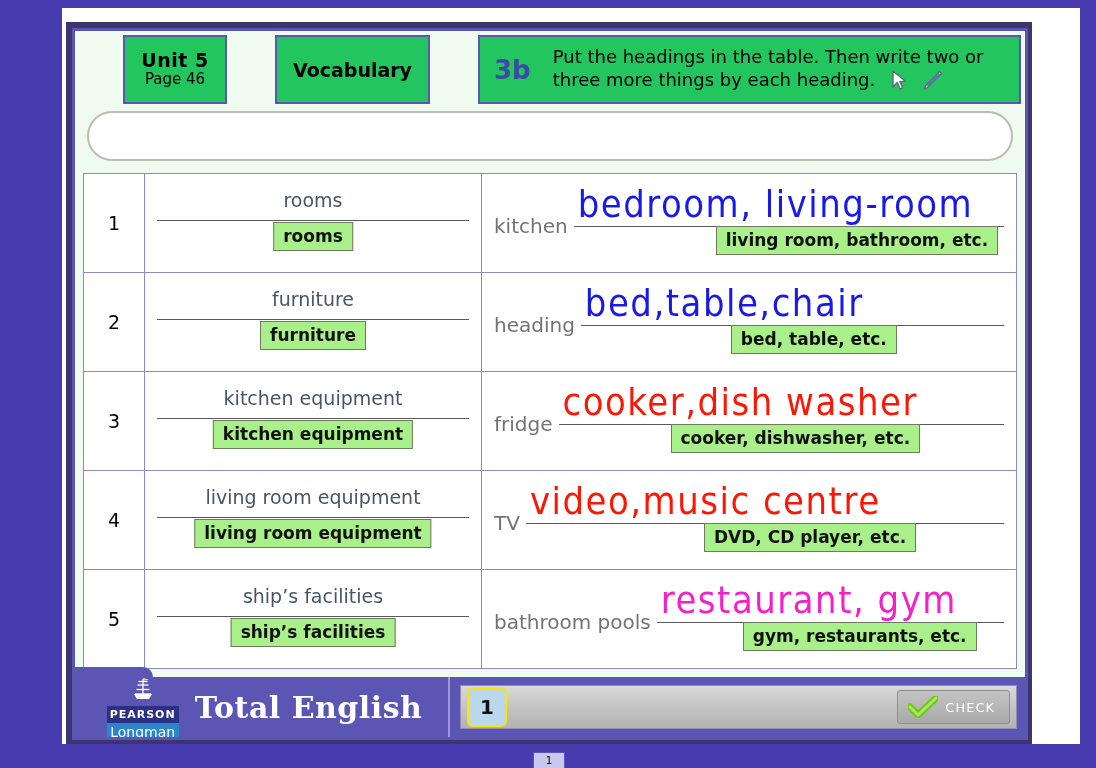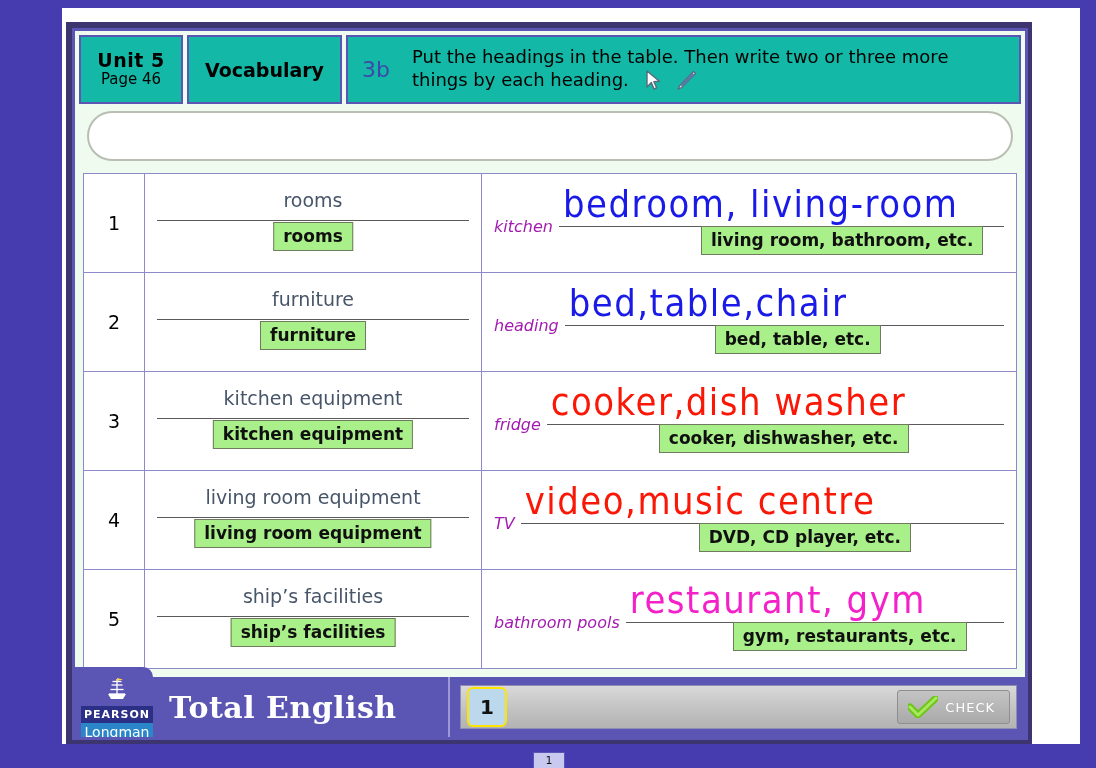--- a/index.html
+++ b/index.html
@@ -62,27 +62,28 @@
 
   
   .header {
     display: flex;
     align-items: stretch;
     height: 73px;
     padding: 4px 4px 0 4px;
     box-sizing: border-box;
   }
   .hdr-box {
-    background: #14b8a6;
+    background: #22c55e;
     border: 2px solid #5b56b3;
     box-sizing: border-box;
     display: flex;
     flex-direction: column;
     align-items: center;
     justify-content: center;
+    margin-left: 44px;
   }
   .hdr-unit {
     width: 104px;
     margin-right: 4px;
   }
   .hdr-unit .unit-title {
     font-weight: bold;
     font-size: 19px;
     color: #000;
     letter-spacing: 0.5px;
@@ -101,22 +102,22 @@
     color: #000;
   }
   .hdr-task {
     flex: 1;
     flex-direction: row;
     align-items: center;
     justify-content: flex-start;
     padding: 0 10px 0 14px;
   }
   .task-num {
-    font-weight: normal;
-    font-size: 22px;
+    font-weight: bold;
+    font-size: 26px;
     color: #3b4aa8;
     margin-right: 22px;
     flex: none;
   }
   .task-text {
     font-size: 18px;
     color: #000;
     line-height: 1.32;
     text-align: left;
   }
@@ -209,23 +210,22 @@
 
   
   .ans-cell { position: relative; padding: 0 10px 0 12px; }
   .ans-stack {
     position: relative;
     height: 74px;
     display: flex;
     align-items: center;
   }
   .example {
-    font-style: italic;
-    font-size: 16px;
-    color: #a21caf;
+    font-size: 20px;
+    color: #737373;
     white-space: nowrap;
     flex: none;
     position: relative;
     top: 3px;
   }
   .write-area {
     position: relative;
     flex: 1;
     height: 74px;
     margin-left: 6px;
@@ -265,20 +265,21 @@
     height: 60px;
     display: flex;
     align-items: stretch;
   }
   .brand {
     width: 373px;
     background: #5b56b3;
     display: flex;
     align-items: center;
     position: relative;
+    justify-content: center;
   }
   .brand-tab {
     position: absolute;
     left: 0; top: -10px;
     width: 78px; height: 12px;
     background: #5b56b3;
     border-top-right-radius: 10px;
   }
   .pearson-logo {
     width: 72px;
@@ -513,21 +514,21 @@
               <div class="blank-line"></div>
               <div class="tip tip-left">ship’s facilities</div>
             </div>
           </td>
           <td class="ans-cell">
             <div class="ans-stack">
               <div class="example">bathroom pools</div>
               <div class="write-area">
                 <div class="write-line"></div>
                 <div class="hand ink-magenta">restaurant, gym</div>
-                <div class="tip tip-right" style="left:107px">gym, restaurants, etc.</div>
+                <div class="tip tip-right" style="left:86px">gym, restaurants, etc.</div>
               </div>
             </div>
           </td>
         </tr>
 
       </tbody>
     </table>
   </div>
 
   <div class="footer">

